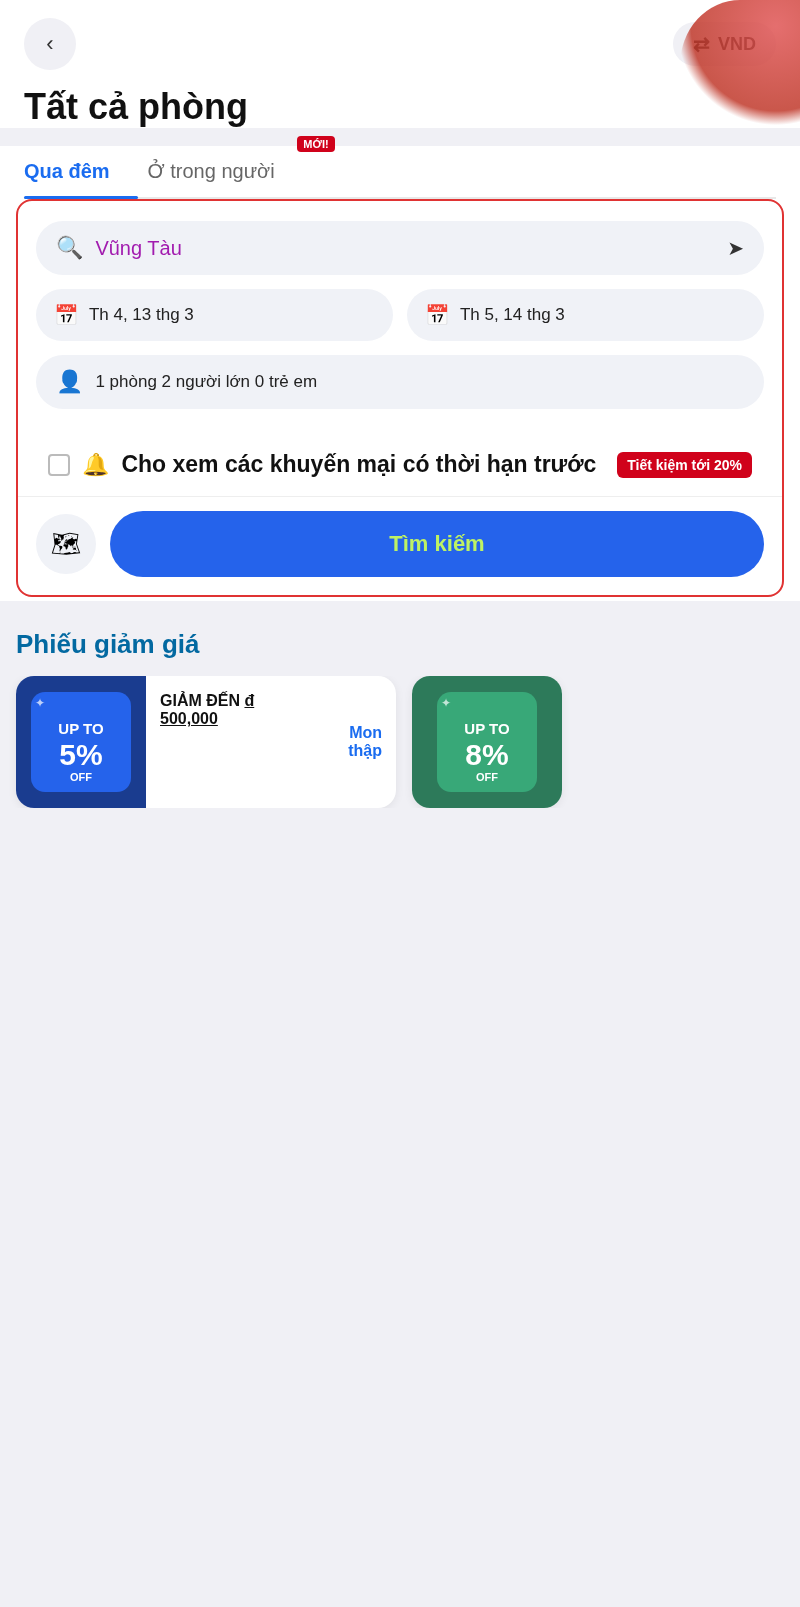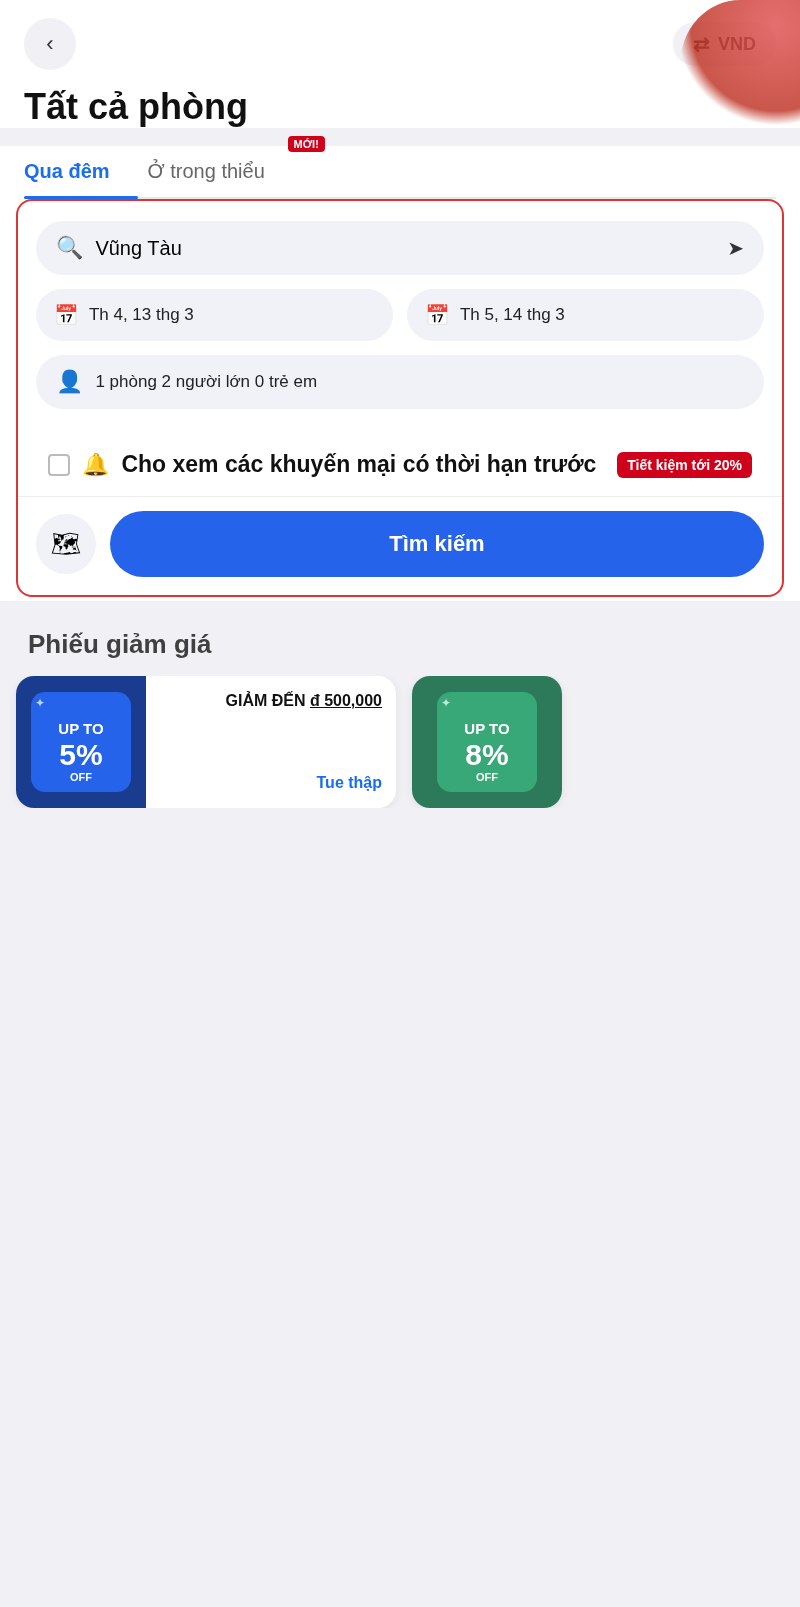--- a/index.html
+++ b/index.html
@@ -129,21 +129,21 @@
       font-size: 22px;
       color: #555;
       margin-right: 12px;
     }
     .search-input-row input {
       flex: 1;
       background: transparent;
       border: none;
       outline: none;
       font-size: 20px;
-      color: #000000;
+      color: #a21caf;
     }
     .location-arrow {
       font-size: 20px;
       color: #333;
       cursor: pointer;
     }
 
     .date-row {
       display: flex;
       gap: 14px;
@@ -231,35 +231,35 @@
       align-items: center;
       justify-content: center;
       border: none;
       cursor: pointer;
       font-size: 24px;
       flex-shrink: 0;
     }
     .search-main-btn {
       flex: 1;
       background: #2563eb;
-      color: #ffffff;
+      color: #bef264;
       border: none;
       border-radius: 40px;
       padding: 20px;
       font-size: 22px;
       font-weight: 700;
       cursor: pointer;
     }
 
     
     .section-title {
       font-size: 26px;
       font-weight: 800;
-      color: #404040;
-      padding: 28px 24px 16px 28px;
+      color: #0369a1;
+      padding: 28px 24px 16px 16px;
     }
 
     
     .voucher-row {
       display: flex;
       gap: 0;
       padding: 0 16px;
       overflow: hidden;
     }
     .voucher-card {
@@ -322,24 +322,23 @@
       position: absolute;
       top: 4px;
       left: 4px;
       font-size: 12px;
       color: rgba(255,255,255,0.7);
     }
 
     .voucher-info {
       padding: 16px 14px;
       display: flex;
-      flex-direction: column;
+      flex-direction: row;
       justify-content: space-between;
       flex: 1;
-      align-items: flex-end;
     }
     .voucher-title {
       font-size: 16px;
       font-weight: 800;
       color: #111;
       margin-bottom: 6px;
     }
     .voucher-title span.amount {
       text-decoration: underline;
     }
@@ -420,21 +419,21 @@
   </div>
   <div class="page-title">Tất cả phòng</div>
 </div>
 
 <div class="tabs-section">
   <div class="tabs-row">
     <div class="tab active">
       <span>Qua đêm</span>
     </div>
     <div class="tab" style="position:relative; padding-left: 10px;">
-      <span>Ở trong thiểu</span>
+      <span>Ở trong người</span>
       <span class="new-badge">MỚI!</span>
     </div>
   </div>
 </div>
 
 <div style="background:#fff; padding-bottom: 4px;">
   <div class="search-form-container">
     <div class="search-form-inner">
 
       <div class="search-input-row">
@@ -492,21 +491,21 @@
           </div>
         </div>
       </div>
       <div class="voucher-info">
         <div>
           <div class="voucher-title">
             <span>GIẢM ĐẾN</span>
             <span class="amount">đ 500,000</span>
           </div>
         </div>
-        <button class="collect-btn">Tue thập</button>
+        <button class="collect-btn">Mon thập</button>
       </div>
     </div>
 
     <div class="voucher-card-partial">
       <div class="voucher-icon-block green">
         <div class="ticket-icon-wrapper green-inner" style="position:relative;">
           <span class="star-deco">✦</span>
           <div class="ticket-label">
             <span class="up">UP TO</span>
             <span class="percent">8%</span>

